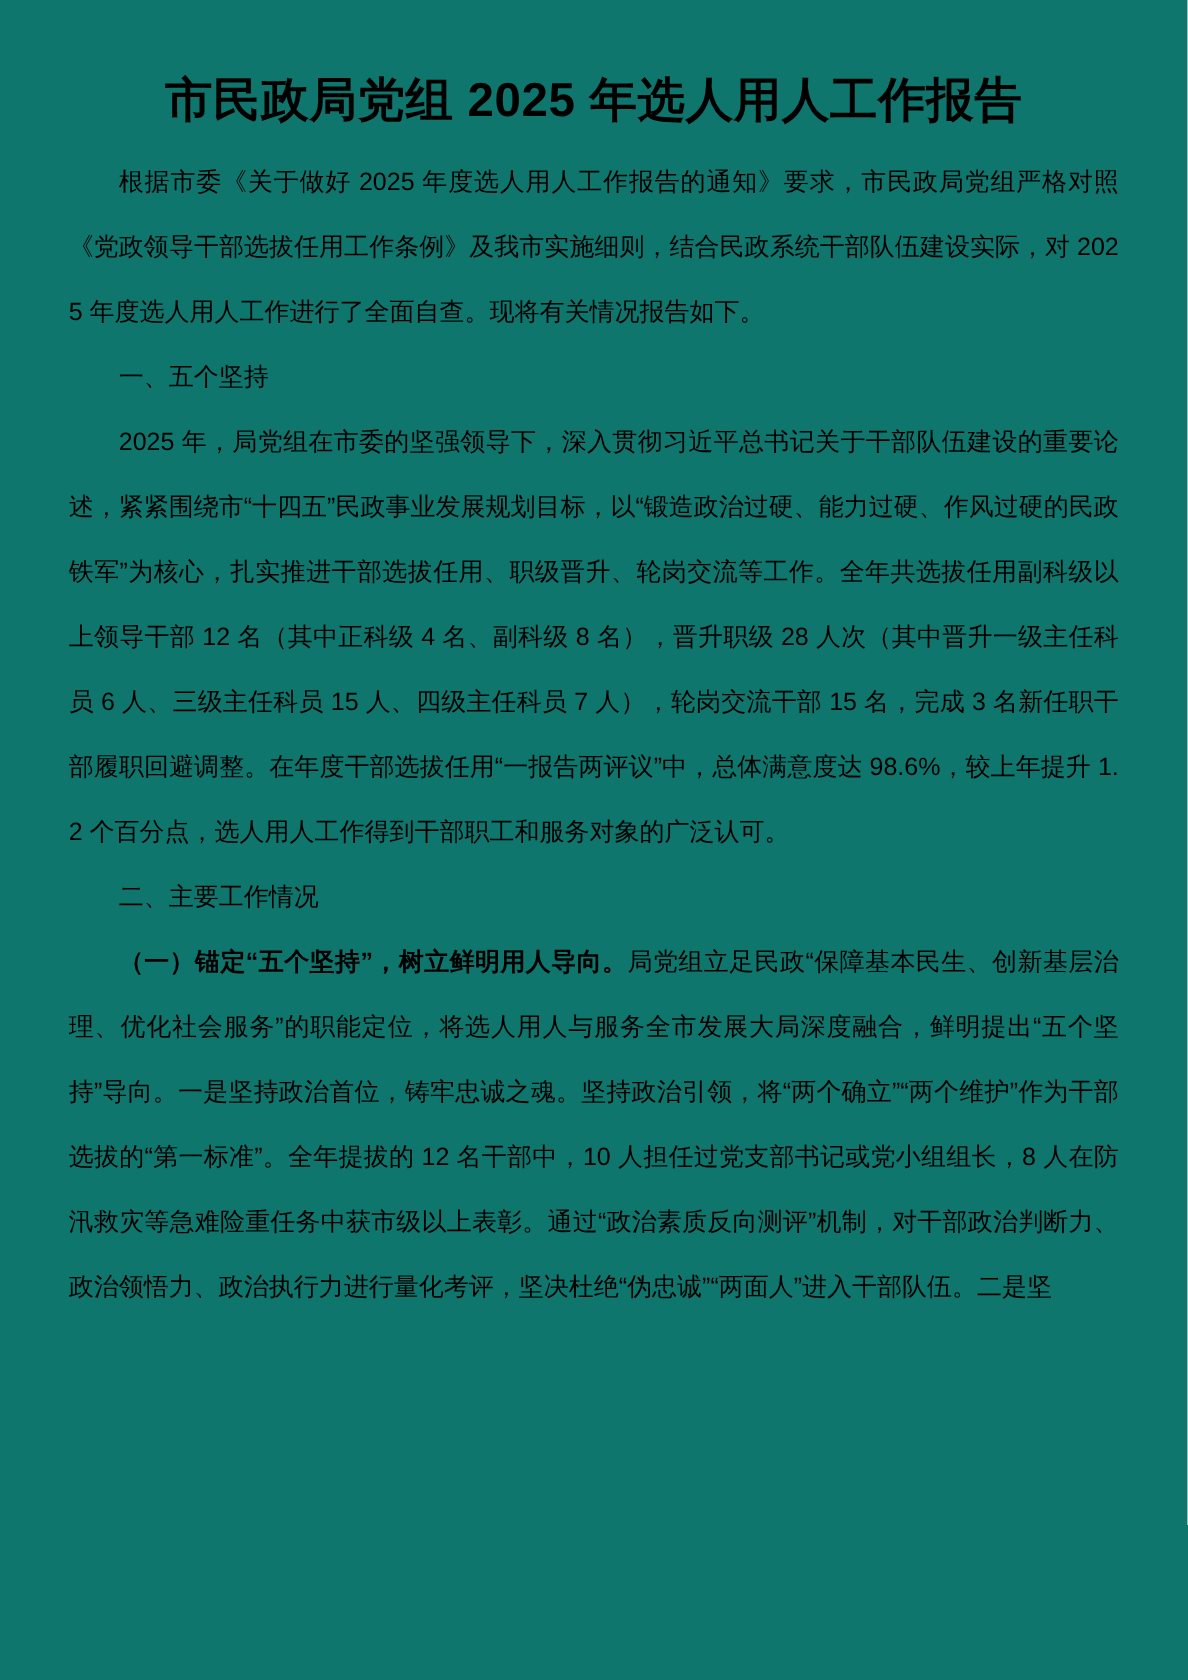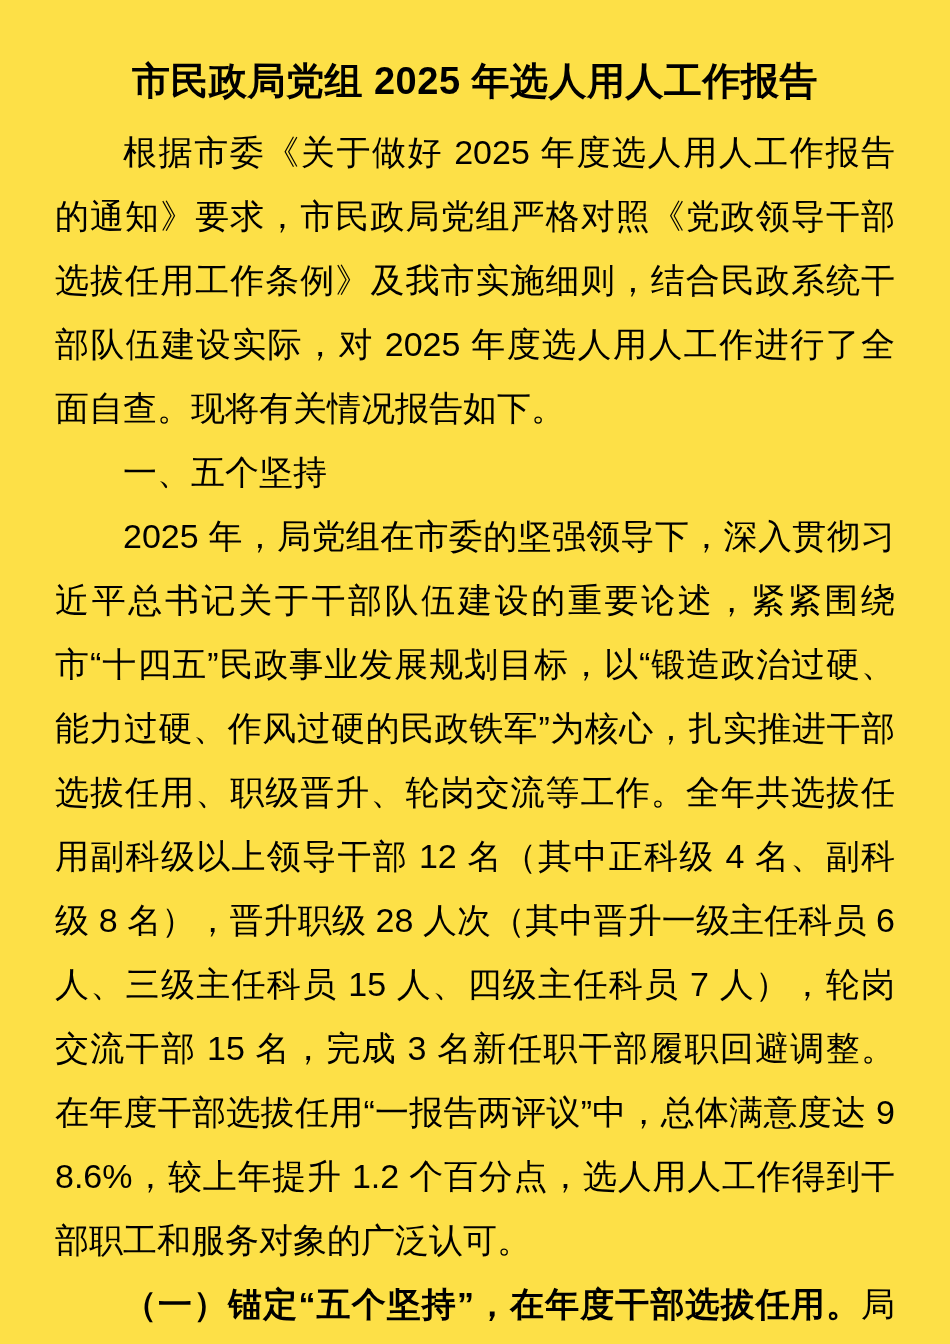--- a/index.html
+++ b/index.html
@@ -5,39 +5,39 @@
   html, body {
     margin: 0;
     padding: 0;
     background: #ffffff;
   }
   .page {
     position: relative;
     width: 950px;
     height: 1344px;
     margin: 0 auto;
-    background: #fde047;
+    background: #0f766e;
     box-sizing: border-box;
     padding: 52px 55px 0 55px;
     font-family: "Liberation Sans", sans-serif;
     color: #000000;
     overflow: hidden;
   }
   .doc-title {
     margin: 0 0 10px 0;
     font-size: 38px;
     font-weight: 700;
     line-height: 58px;
     text-align: center;
     letter-spacing: 0.5px;
   }
   p.body-para {
     margin: 0;
-    font-size: 34px;
-    line-height: 64px;
+    font-size: 20px;
+    line-height: 52px;
     text-align: justify;
     text-justify: inter-ideograph;
     text-indent: 2em;
     word-break: break-all;
     overflow-wrap: break-word;
   }
   p.body-para:last-child {
     text-align-last: left;
   }
   .bold-lead {
@@ -50,16 +50,17 @@
 <div class="page">
 
   <h1 class="doc-title">市民政局党组 2025 年选人用人工作报告</h1>
 
   <p class="body-para">根据市委《关于做好 2025 年度选人用人工作报告的通知》要求，市民政局党组严格对照《党政领导干部选拔任用工作条例》及我市实施细则，结合民政系统干部队伍建设实际，对 2025 年度选人用人工作进行了全面自查。现将有关情况报告如下。</p>
 
   <p class="body-para">一、五个坚持</p>
 
   <p class="body-para">2025 年，局党组在市委的坚强领导下，深入贯彻习近平总书记关于干部队伍建设的重要论述，紧紧围绕市“十四五”民政事业发展规划目标，以“锻造政治过硬、能力过硬、作风过硬的民政铁军”为核心，扎实推进干部选拔任用、职级晋升、轮岗交流等工作。全年共选拔任用副科级以上领导干部 12 名（其中正科级 4 名、副科级 8 名），晋升职级 28 人次（其中晋升一级主任科员 6 人、三级主任科员 15 人、四级主任科员 7 人），轮岗交流干部 15 名，完成 3 名新任职干部履职回避调整。在年度干部选拔任用“一报告两评议”中，总体满意度达 98.6%，较上年提升 1.2 个百分点，选人用人工作得到干部职工和服务对象的广泛认可。</p>
 
+  <p class="body-para">二、主要工作情况</p>
 
-  <p class="body-para"><span class="bold-lead">（一）锚定“五个坚持”，在年度干部选拔任用。</span><span>局党组立足民政“保障基本民生、创新基层治理、优化社会服务”的职能定位，将选人用人与服务全市发展大局深度融合，鲜明提出“五个坚持”导向。一是坚持政治首位，铸牢忠诚之魂。坚持政治引领，将“两个确立”“两个维护”作为干部选拔的“第一标准”。全年提拔的 12 名干部中，10 人担任过党支部书记或党小组组长，8 人在防汛救灾等急难险重任务中获市级以上表彰。通过“政治素质反向测评”机制，对干部政治判断力、政治领悟力、政治执行力进行量化考评，坚决杜绝“伪忠诚”“两面人”进入干部队伍。二是坚</span></p>
+  <p class="body-para"><span class="bold-lead">（一）锚定“五个坚持”，树立鲜明用人导向。</span><span>局党组立足民政“保障基本民生、创新基层治理、优化社会服务”的职能定位，将选人用人与服务全市发展大局深度融合，鲜明提出“五个坚持”导向。一是坚持政治首位，铸牢忠诚之魂。坚持政治引领，将“两个确立”“两个维护”作为干部选拔的“第一标准”。全年提拔的 12 名干部中，10 人担任过党支部书记或党小组组长，8 人在防汛救灾等急难险重任务中获市级以上表彰。通过“政治素质反向测评”机制，对干部政治判断力、政治领悟力、政治执行力进行量化考评，坚决杜绝“伪忠诚”“两面人”进入干部队伍。二是坚</span></p>
 
 </div>
 
 </body></html>

